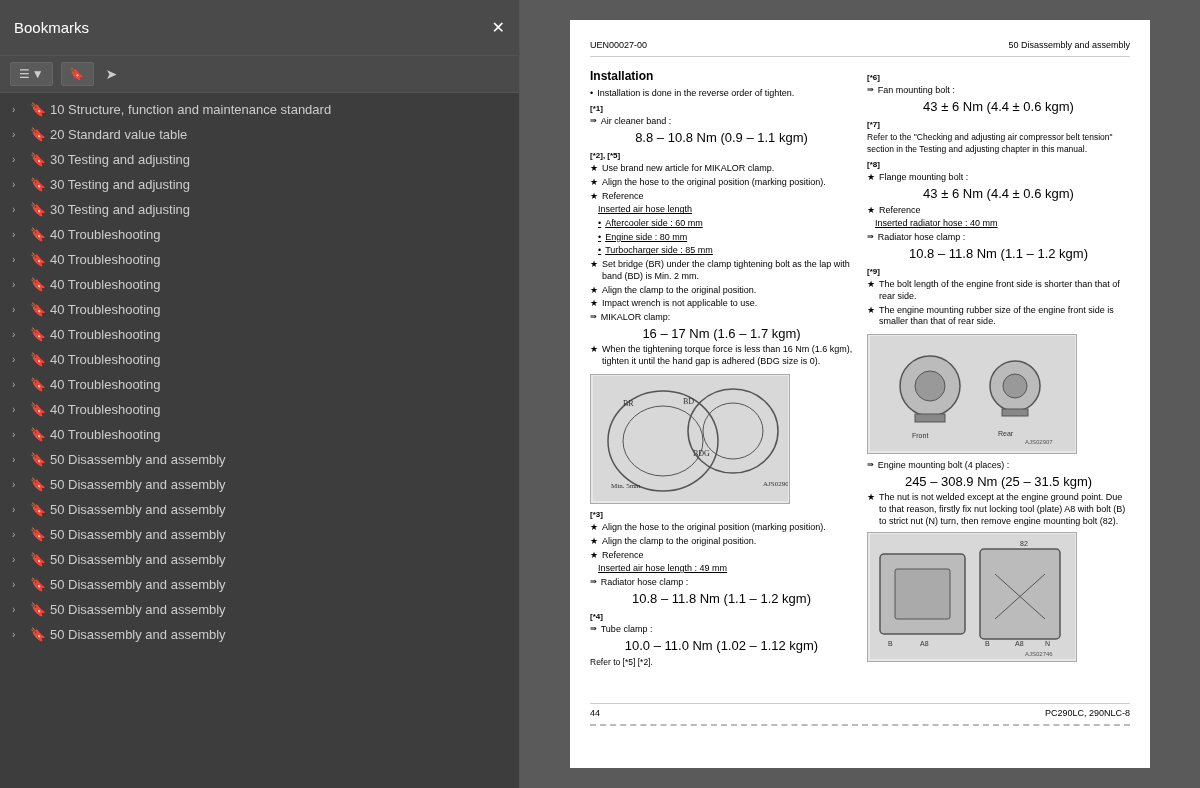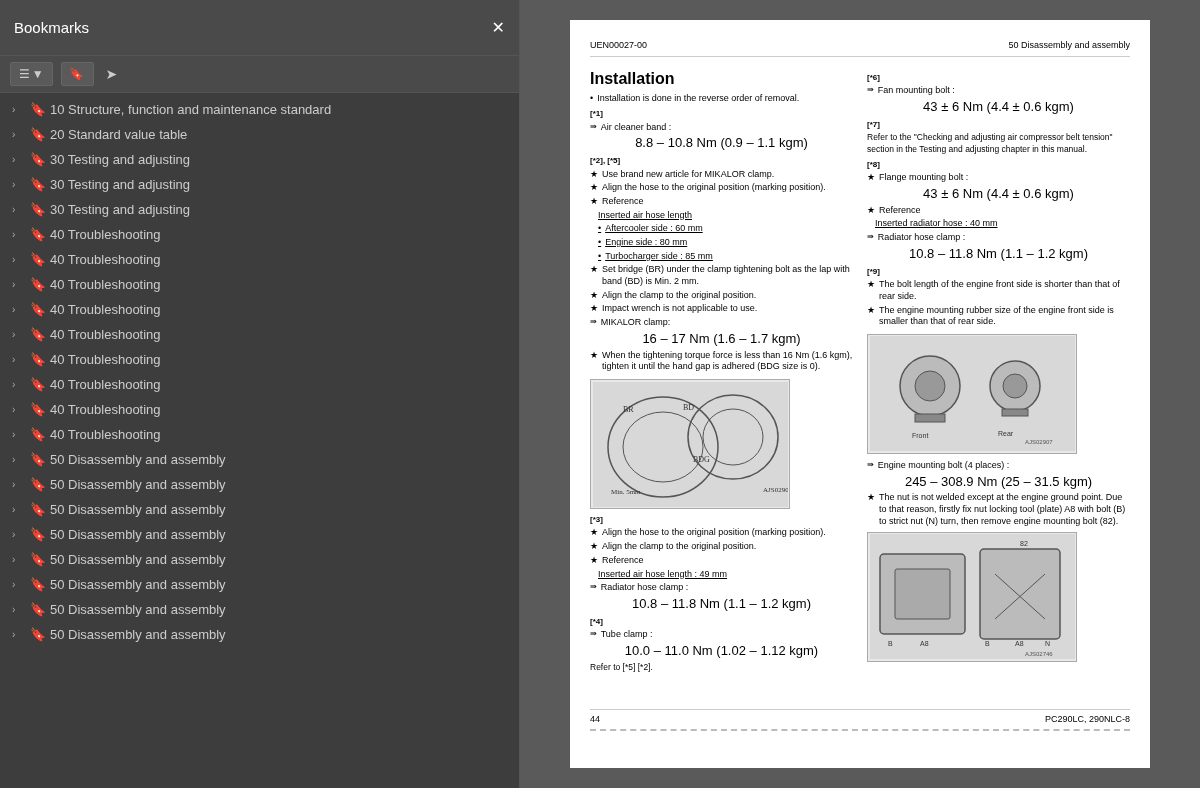--- a/index.html
+++ b/index.html
@@ -161,21 +161,21 @@
     .pdf-col-left {
       flex: 1;
     }
 
     .pdf-col-right {
       flex: 1;
     }
 
     .section-title {
       font-weight: bold;
-      font-size: 16px;
+      font-size: 12px;
       margin-bottom: 4px;
     }
 
     .pdf-text {
       font-size: 8.5px;
       line-height: 1.4;
       margin-bottom: 3px;
     }
 
     .note-item {
@@ -372,21 +372,21 @@
         <span>UEN00027-00</span>
         <span>50 Disassembly and assembly</span>
       </div>
 
       <div class="pdf-section">
 
         <div class="pdf-col-left">
           <div class="section-title mb4">Installation</div>
           <div class="note-item mb4">
             <span>•</span>
-            <span>Installation is done in the reverse order of removal.</span>
+            <span>Installation is done in the reverse order of tighten.</span>
           </div>
 
           <div class="ref-num bold">[*1]</div>
           <div class="note-item mb2">
             <span style="font-size:8px;">⇛</span>
             <span>Air cleaner band :</span>
           </div>
           <div class="torque-text mb6">8.8 – 10.8 Nm (0.9 – 1.1 kgm)</div>
 
           <div class="ref-num bold">[*2], [*5]</div>

